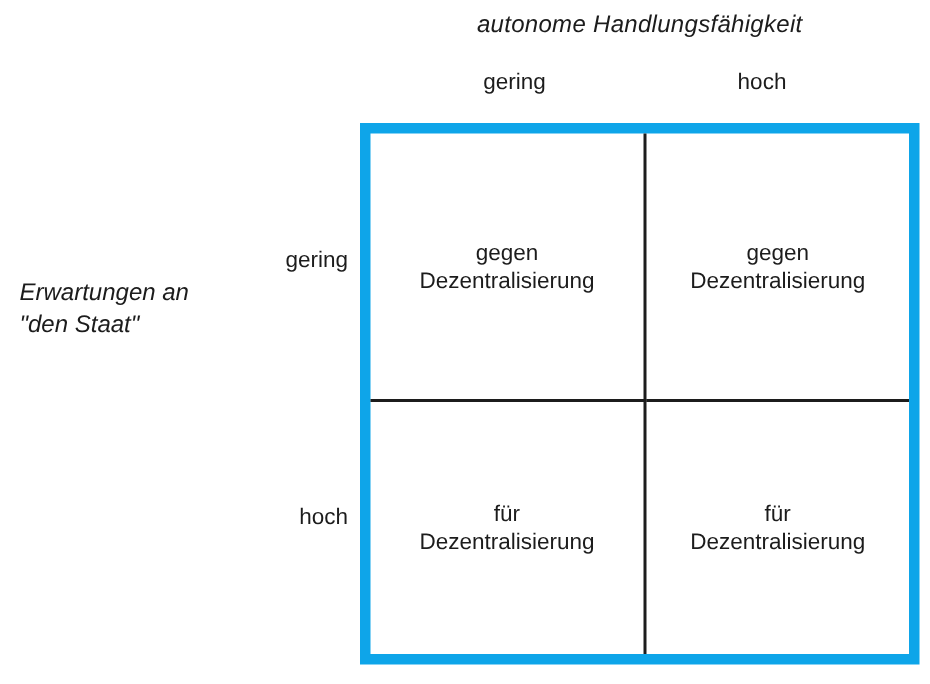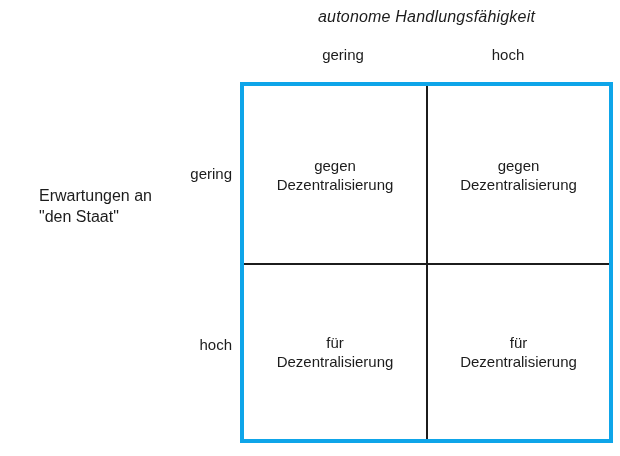--- a/index.html
+++ b/index.html
@@ -44,40 +44,40 @@
     font-size: 15px;
   }
   .row-header-top    { top: 165px; }
   .row-header-bottom { top: 336px; }
 
   .row-axis-title {
     position: absolute;
     left: 13px;
     top: 185px;
     font-size: 16px;
+    font-style: italic;
     line-height: 21px;
-    margin-left: 26px;
   }
   .row-axis-note {
     position: absolute;
     left: 10px;
     top: 234px;
     font-size: 14.5px;
     line-height: 21px;
     white-space: pre-wrap;
   }
 
   .matrix {
     position: absolute;
     left: 240px;
     top: 82px;
     width: 373px;
     height: 361px;
     box-sizing: border-box;
-    border: 4px solid #0ea5e9;
+    border: 7px solid #0ea5e9;
     display: grid;
     grid-template-columns: 184px 1fr;
     grid-template-rows: 179px 1fr;
   }
   .cell {
     box-sizing: border-box;
     display: flex;
     align-items: center;
     justify-content: center;
     text-align: center;

